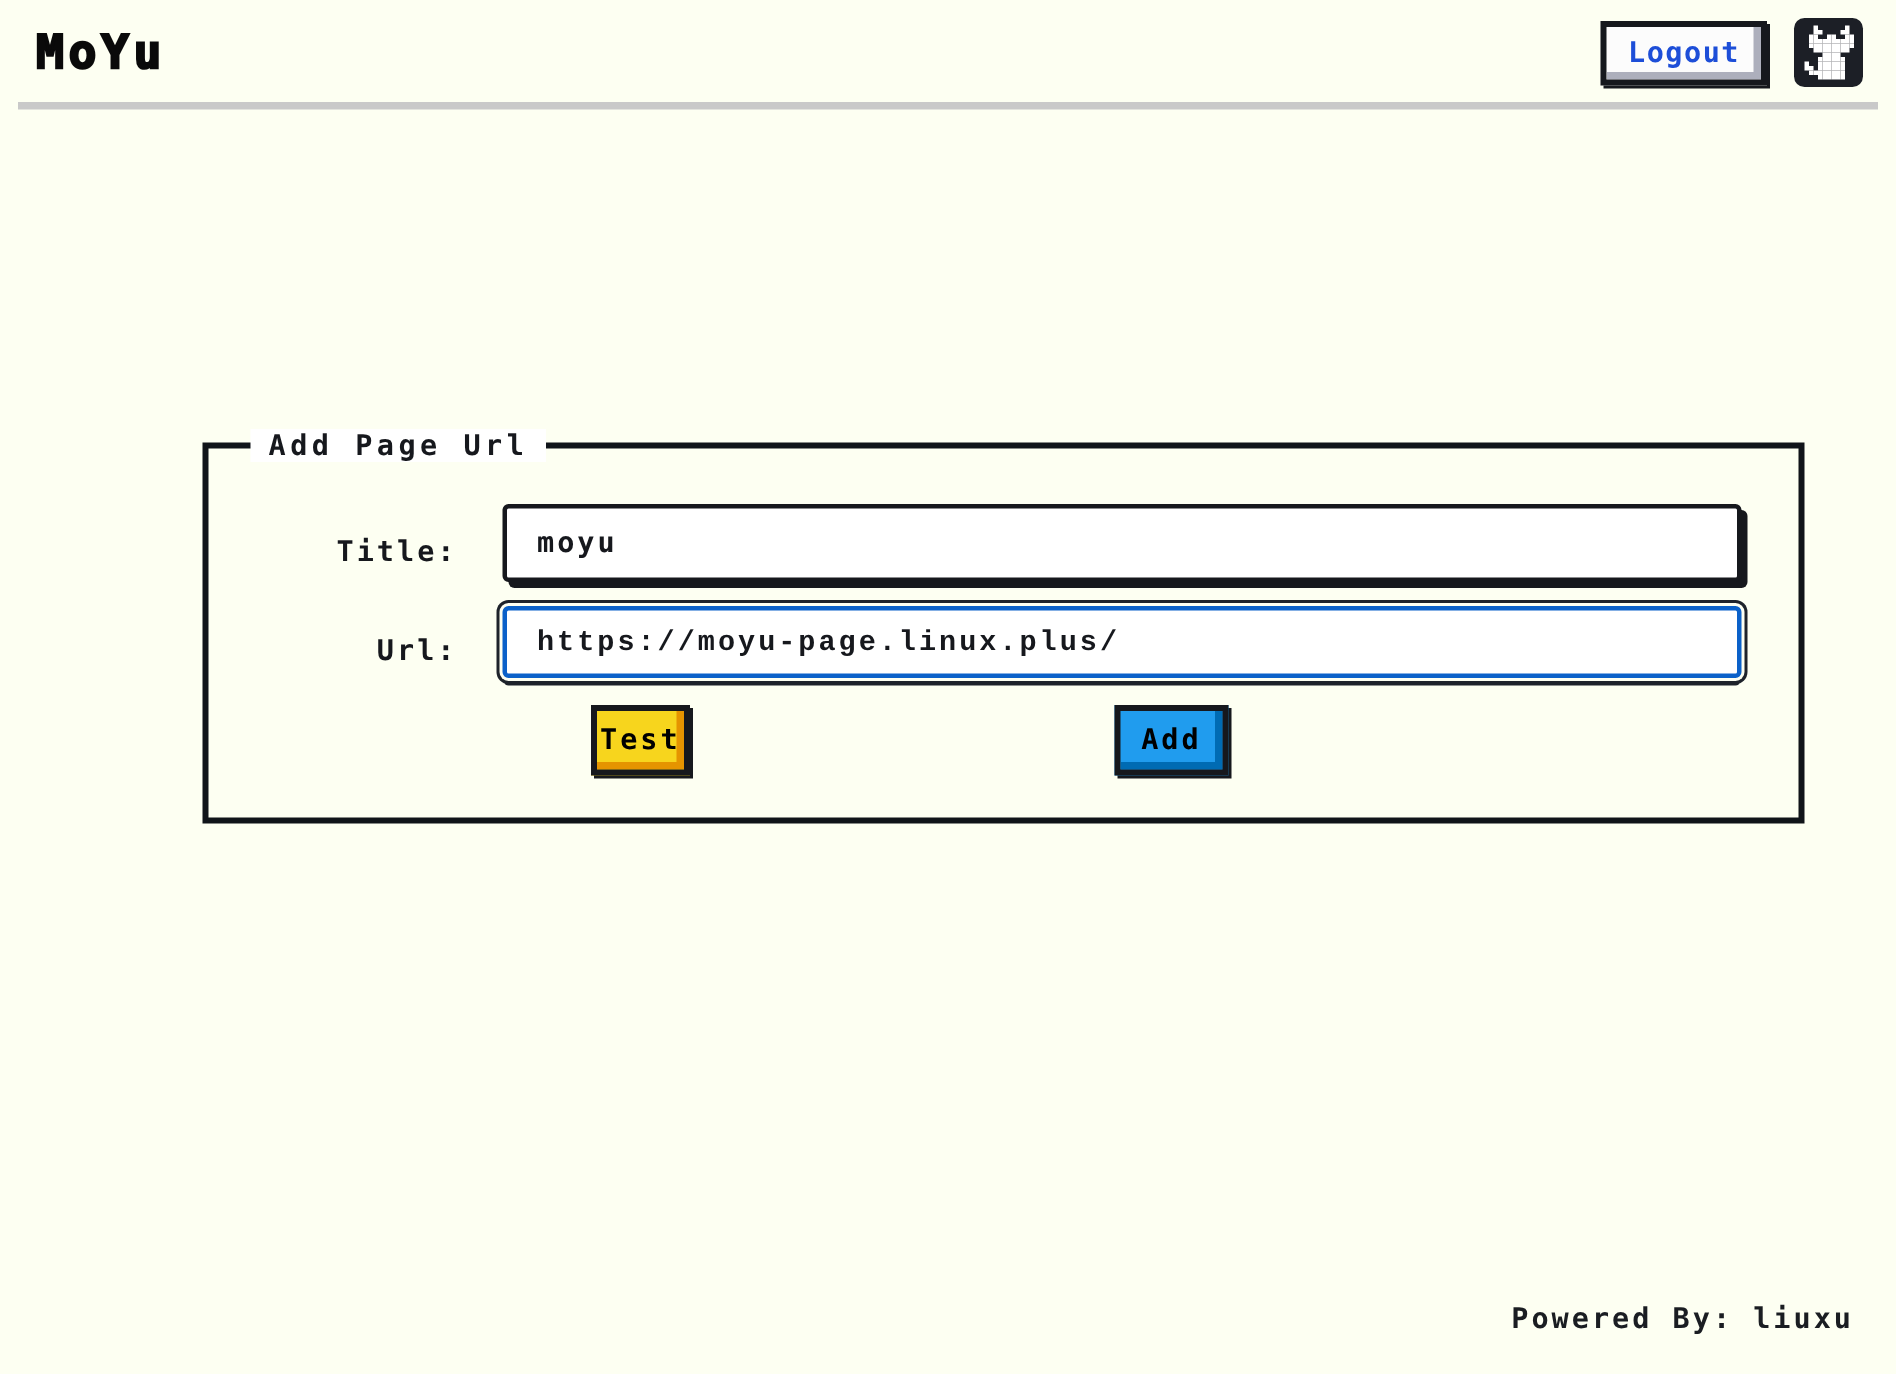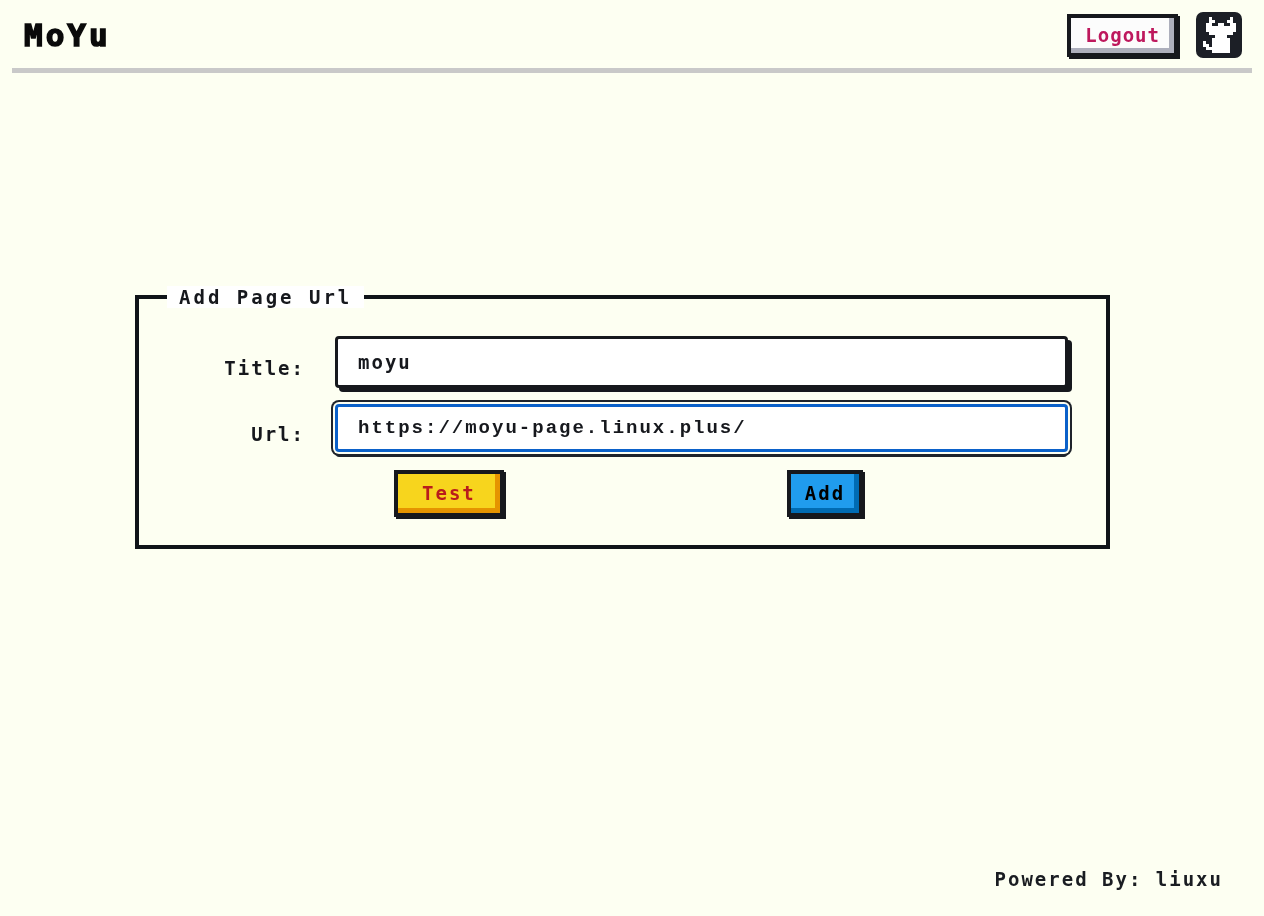--- a/index.html
+++ b/index.html
@@ -32,21 +32,21 @@
     font-size: 19px;
     letter-spacing: 1px;
     border: 4px solid var(--border, #16181d);
     border-radius: 0;
     padding: 8px 14px;
     cursor: pointer;
     line-height: 1;
   }
   .btn-default {
     background: #fcfcfc;
-    color: #be185d;
+    color: #1d4ed8;
     box-shadow: inset -5px -5px 0 var(--btn_gray, #adafbc), 2px 2px 0 var(--border, #16181d);
     margin-right: 18px;
   }
   .github-link {
     display: inline-block;
     width: 46px; height: 46px;
     background: #1c1f26;
     border-radius: 7px;
     position: relative;
     cursor: pointer;
@@ -73,21 +73,21 @@
   }
   .divider {
     border: none;
     height: 5px;
     background: var(--divider, #c9c9c9);
     margin: 2px 12px 0 12px;
   }
 
   
   .form-container {
-    width: 975px;
+    width: 1068px;
     margin: 213px 0 0 135px;
     border: 4px solid #101419;
     padding: 28px 38px 26px 0;
     background: transparent;
   }
   .form-legend {
     margin-left: 28px;
     padding: 0 12px;
     background: #ffffff;
     font-size: 19px;
@@ -134,38 +134,38 @@
   }
   .button-row {
     display: flex;
     align-items: center;
     margin-top: 18px;
     margin-bottom: 2px;
   }
   .btn-warning {
     margin-left: 255px;
     background: var(--warning, #f7d51d);
-    color: #b91c1c;
+    color: #000000;
     box-shadow: inset -5px -5px 0 var(--warning_shade, #e59400), 2px 2px 0 var(--border, #16181d);
-    padding: 10px 24px;
+    padding: 10px 2px;
     letter-spacing: 2px;
   }
   .btn-primary {
     margin-left: 283px;
     background: var(--primary, #209cee);
     color: #000000;
     box-shadow: inset -5px -5px 0 var(--primary_shade, #006bb3), 2px 2px 0 var(--border, #16181d);
     padding: 10px 14px;
     letter-spacing: 2px;
   }
 
   
   .footer {
     position: absolute;
-    right: 41px;
+    right: 28px;
     bottom: 26px;
     font-size: 19px;
     letter-spacing: 2px;
     color: #1a1d22;
   }
 </style>
 </head>
 <body>
 
 <div class="header">

